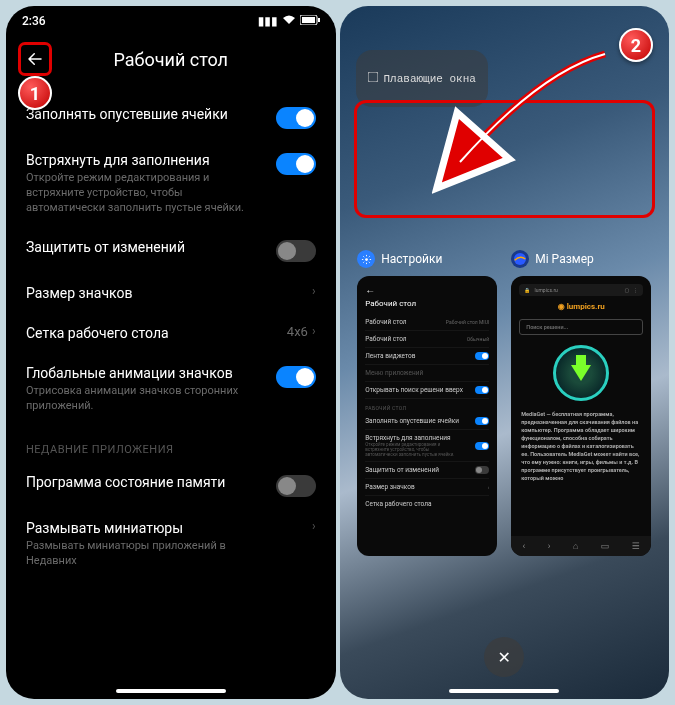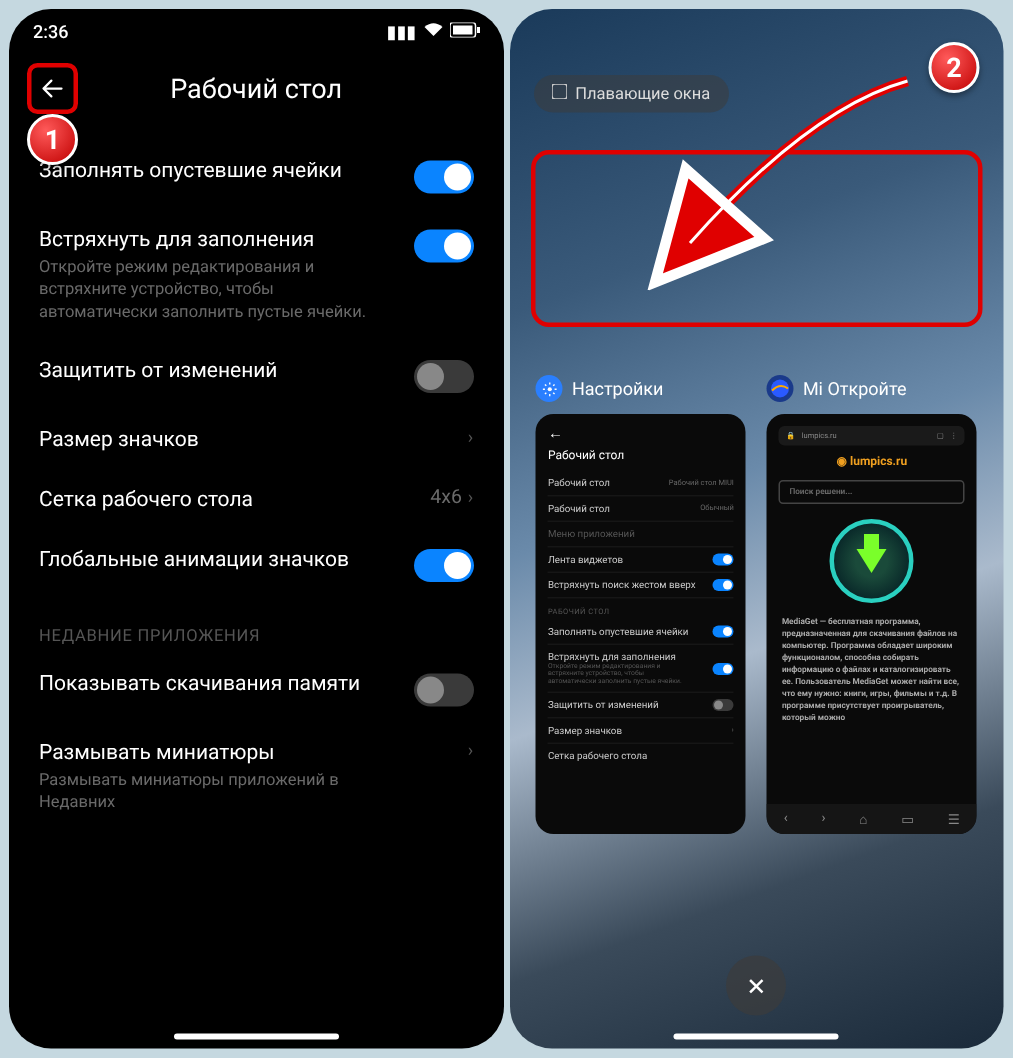--- a/index.html
+++ b/index.html
@@ -83,23 +83,23 @@
   }
 
   
   .phone.right {
     background: linear-gradient(160deg, #1a3a5a 0%, #3a5a7a 25%, #6a8aaa 45%, #aabacc 60%, #3a4a5a 80%, #1a2a3a 100%);
   }
   .floating-chip {
     position: absolute; top: 44px; left: 16px;
     background: rgba(60,60,60,0.55);
     border-radius: 16px;
-    padding: 6px 12px;
+    padding: 22px 12px;
     font-size: 11px; color: #ddd;
-    display: flex; align-items: center; gap: 6px;
+    display: flex; align-items: center; gap: 6px; font-family: Liberation Mono, monospace;
   }
   .drop-zone {
     position: absolute; top: 94px; left: 14px; right: 14px; height: 118px;
     border: 3px solid #e00000;
     border-radius: 12px;
   }
   .cards {
     position: absolute; top: 244px; left: 0; right: 0;
     display: flex; justify-content: center; gap: 14px;
     padding: 0 14px;
@@ -263,28 +263,29 @@
         <div class="row-label">Сетка рабочего стола</div>
         <div class="row-value">
           <span>4x6</span>
           <span class="chev">›</span>
         </div>
       </div>
 
       <div class="row">
         <div>
           <div class="row-label">Глобальные анимации значков</div>
+          <div class="row-sub">Отрисовка анимации значков сторонних приложений.</div>
         </div>
         <div class="toggle on"></div>
       </div>
 
       <div class="section-title">НЕДАВНИЕ ПРИЛОЖЕНИЯ</div>
 
       <div class="row">
-        <div class="row-label">Показывать скачивания памяти</div>
+        <div class="row-label">Программа состояние памяти</div>
         <div class="toggle off"></div>
       </div>
 
       <div class="row">
         <div>
           <div class="row-label">Размывать миниатюры</div>
           <div class="row-sub">Размывать миниатюры приложений в Недавних</div>
         </div>
         <div class="row-value">
             <span class="chev">›</span>
@@ -325,29 +326,29 @@
           <div class="mini-back">←</div>
           <div class="mini-title">Рабочий стол</div>
           <div class="mini-row">
               <span>Рабочий стол</span>
               <span class="mini-val">Рабочий стол MIUI</span>
             </div>
           <div class="mini-row">
               <span>Рабочий стол</span>
               <span class="mini-val">Обычный</span>
             </div>
+          <div class="mini-row">
+              <span>Лента виджетов</span>
+              <div class="mini-toggle"></div>
+            </div>
           <div class="mini-row" style="color:#555">
               <span>Меню приложений</span>
             </div>
           <div class="mini-row">
-              <span>Лента виджетов</span>
-              <div class="mini-toggle"></div>
-            </div>
-          <div class="mini-row">
-              <span>Встряхнуть поиск жестом вверх</span>
+              <span>Открывать поиск решени вверх</span>
               <div class="mini-toggle"></div>
             </div>
           <div class="mini-section">РАБОЧИЙ СТОЛ</div>
           <div class="mini-row">
               <span>Заполнять опустевшие ячейки</span>
               <div class="mini-toggle"></div>
             </div>
           <div class="mini-row">
               <div><span>Встряхнуть для заполнения</span><div style="color:#555;font-size:4.5px;max-width:95px">Откройте режим редактирования и встряхните устройство, чтобы автоматически заполнить пустые ячейки.</div></div>
               <div class="mini-toggle"></div>
@@ -367,21 +368,21 @@
       </div>
 
       <div class="card-col">
         <div class="card-header">
           <div class="card-icon globe">
             <svg width="16" height="16" viewBox="0 0 24 24">
                 <circle cx="12" cy="12" r="9" fill="#2a5aff"></circle>
                 <path d="M4 14 Q12 6 20 12" stroke="#fa0" stroke-width="2" fill="none"></path>
               </svg>
           </div>
-          <div class="card-title">Mi Откройте</div>
+          <div class="card-title">Mi Размер</div>
         </div>
         <div class="card">
           <div class="browser-bar">
             <span>🔒</span>
             <span>lumpics.ru</span>
             <span style="margin-left:auto">▢</span>
             <span>⋮</span>
           </div>
           <div class="browser-content">
             <div class="lumpics">◉ <span>lumpics.ru</span></div>

